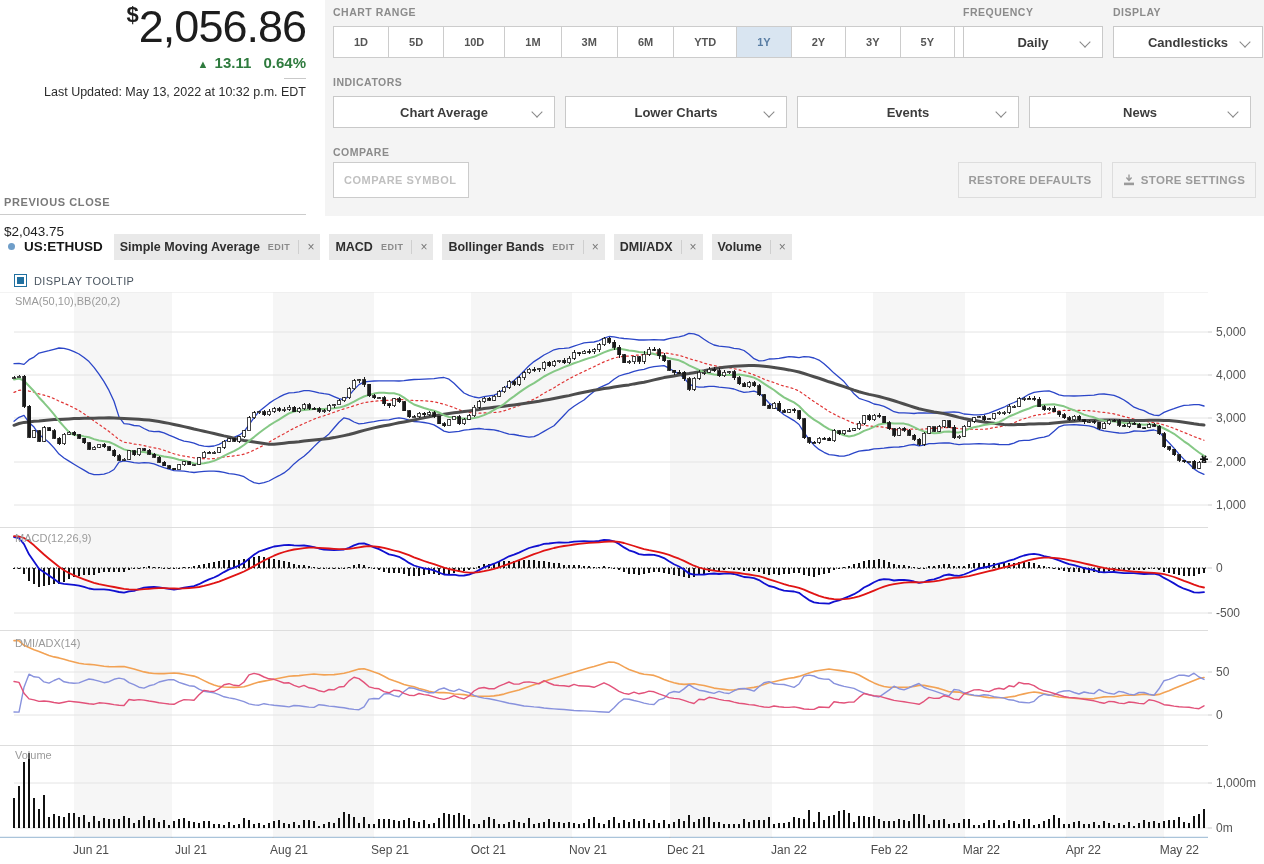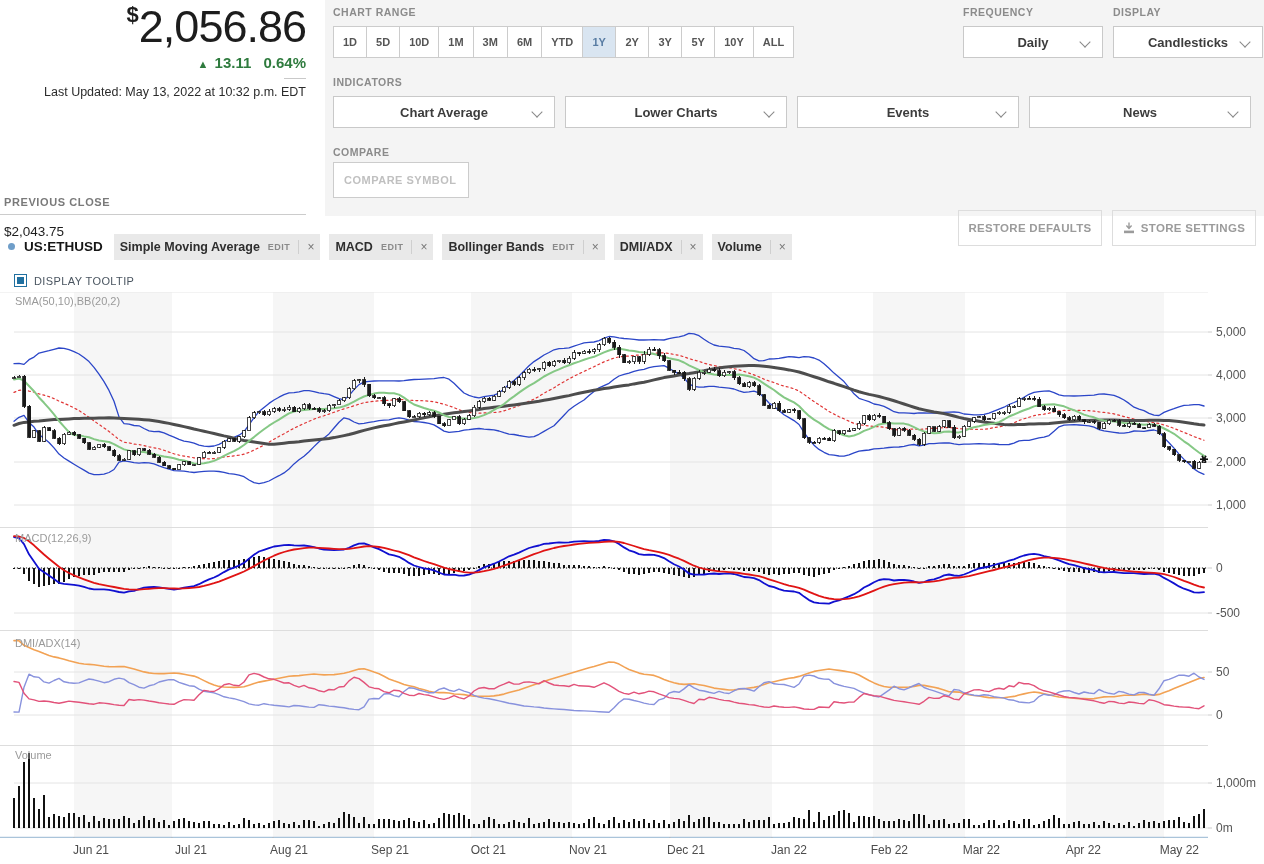--- a/index.html
+++ b/index.html
@@ -17,34 +17,34 @@
   .prev{position:absolute;left:0;top:172px;width:306px;}
   .prev-label{font-size:11px;font-weight:700;color:#7a7a7a;letter-spacing:.6px;padding-left:4px;margin-top:24px;}
   .prev-rule{border:0;border-top:1px solid #ccc;margin:6px 0 9px;}
   .prev-val{font-size:13.5px;color:#1d1d1d;padding-left:4px;}
   
   .controls{position:absolute;left:325px;top:0;width:939px;height:216px;background:#f4f4f4;}
   .sec-label{position:absolute;font-size:10.5px;font-weight:700;color:#8b8b8b;letter-spacing:.5px;}
   .range-group{position:absolute;left:8px;top:26px;display:flex;}
   .range-btn{height:32px;box-sizing:border-box;border:1px solid #ccc;background:#fff;margin-left:-1px;
     font-family:"Liberation Sans",sans-serif;font-size:11px;font-weight:700;color:#555;
-    display:flex;align-items:center;justify-content:center;padding:0 9px;min-width:34px;cursor:pointer;}
+    display:flex;align-items:center;justify-content:center;padding:0 20px;min-width:34px;cursor:pointer;}
   .range-btn:first-child{margin-left:0;}
   .range-btn.sel{background:#d9e5f1;color:#587ca3;}
   .dd{position:absolute;height:32px;box-sizing:border-box;background:#fff;border:1px solid #c9c9c9;
     display:flex;align-items:center;justify-content:center;font-size:13px;font-weight:700;color:#3c3c3c;cursor:pointer;}
   .chev{position:absolute;right:13px;top:11px;width:7px;height:7px;border-right:1.5px solid #888;
     border-bottom:1.5px solid #888;transform:rotate(45deg);}
   .cmp-input{position:absolute;left:8px;top:162px;width:136px;height:36px;box-sizing:border-box;
     border:1px solid #ccc;background:#fff;padding:0 10px;font-family:"Liberation Sans",sans-serif;
     font-size:11px;font-weight:700;letter-spacing:.5px;color:#555;}
   .cmp-input::placeholder{color:#c0c0c0;}
   .ghost-btn{position:absolute;top:162px;height:36px;box-sizing:border-box;border:1px solid #ddd;
     background:transparent;font-family:"Liberation Sans",sans-serif;font-size:11.5px;font-weight:700;
-    color:#9b9b9b;letter-spacing:.3px;display:flex;align-items:center;justify-content:center;gap:6px;cursor:pointer;margin-top:48px;}
+    color:#9b9b9b;letter-spacing:.3px;display:flex;align-items:center;justify-content:center;gap:6px;cursor:pointer;}
   
   .symbol-row{position:absolute;left:8px;top:233px;height:27px;display:flex;align-items:center;gap:9px;}
   .dot{width:7px;height:7px;border-radius:50%;background:#6f9ec9;}
   .symbol{font-size:13.5px;font-weight:700;color:#161616;margin-right:2px;}
   .chip{background:#e9e9e9;height:26px;display:flex;align-items:center;padding:0 6px;gap:8px;cursor:pointer;}
   .chip-name{font-size:12.5px;font-weight:700;color:#2e2e2e;}
   .chip-edit{font-size:9px;font-weight:700;color:#8a8a8a;letter-spacing:.5px;cursor:pointer;}
   .chip-sep{width:1px;height:14px;background:#cfcfcf;}
   .chip-x{font-size:12px;color:#777;cursor:pointer;}
   

